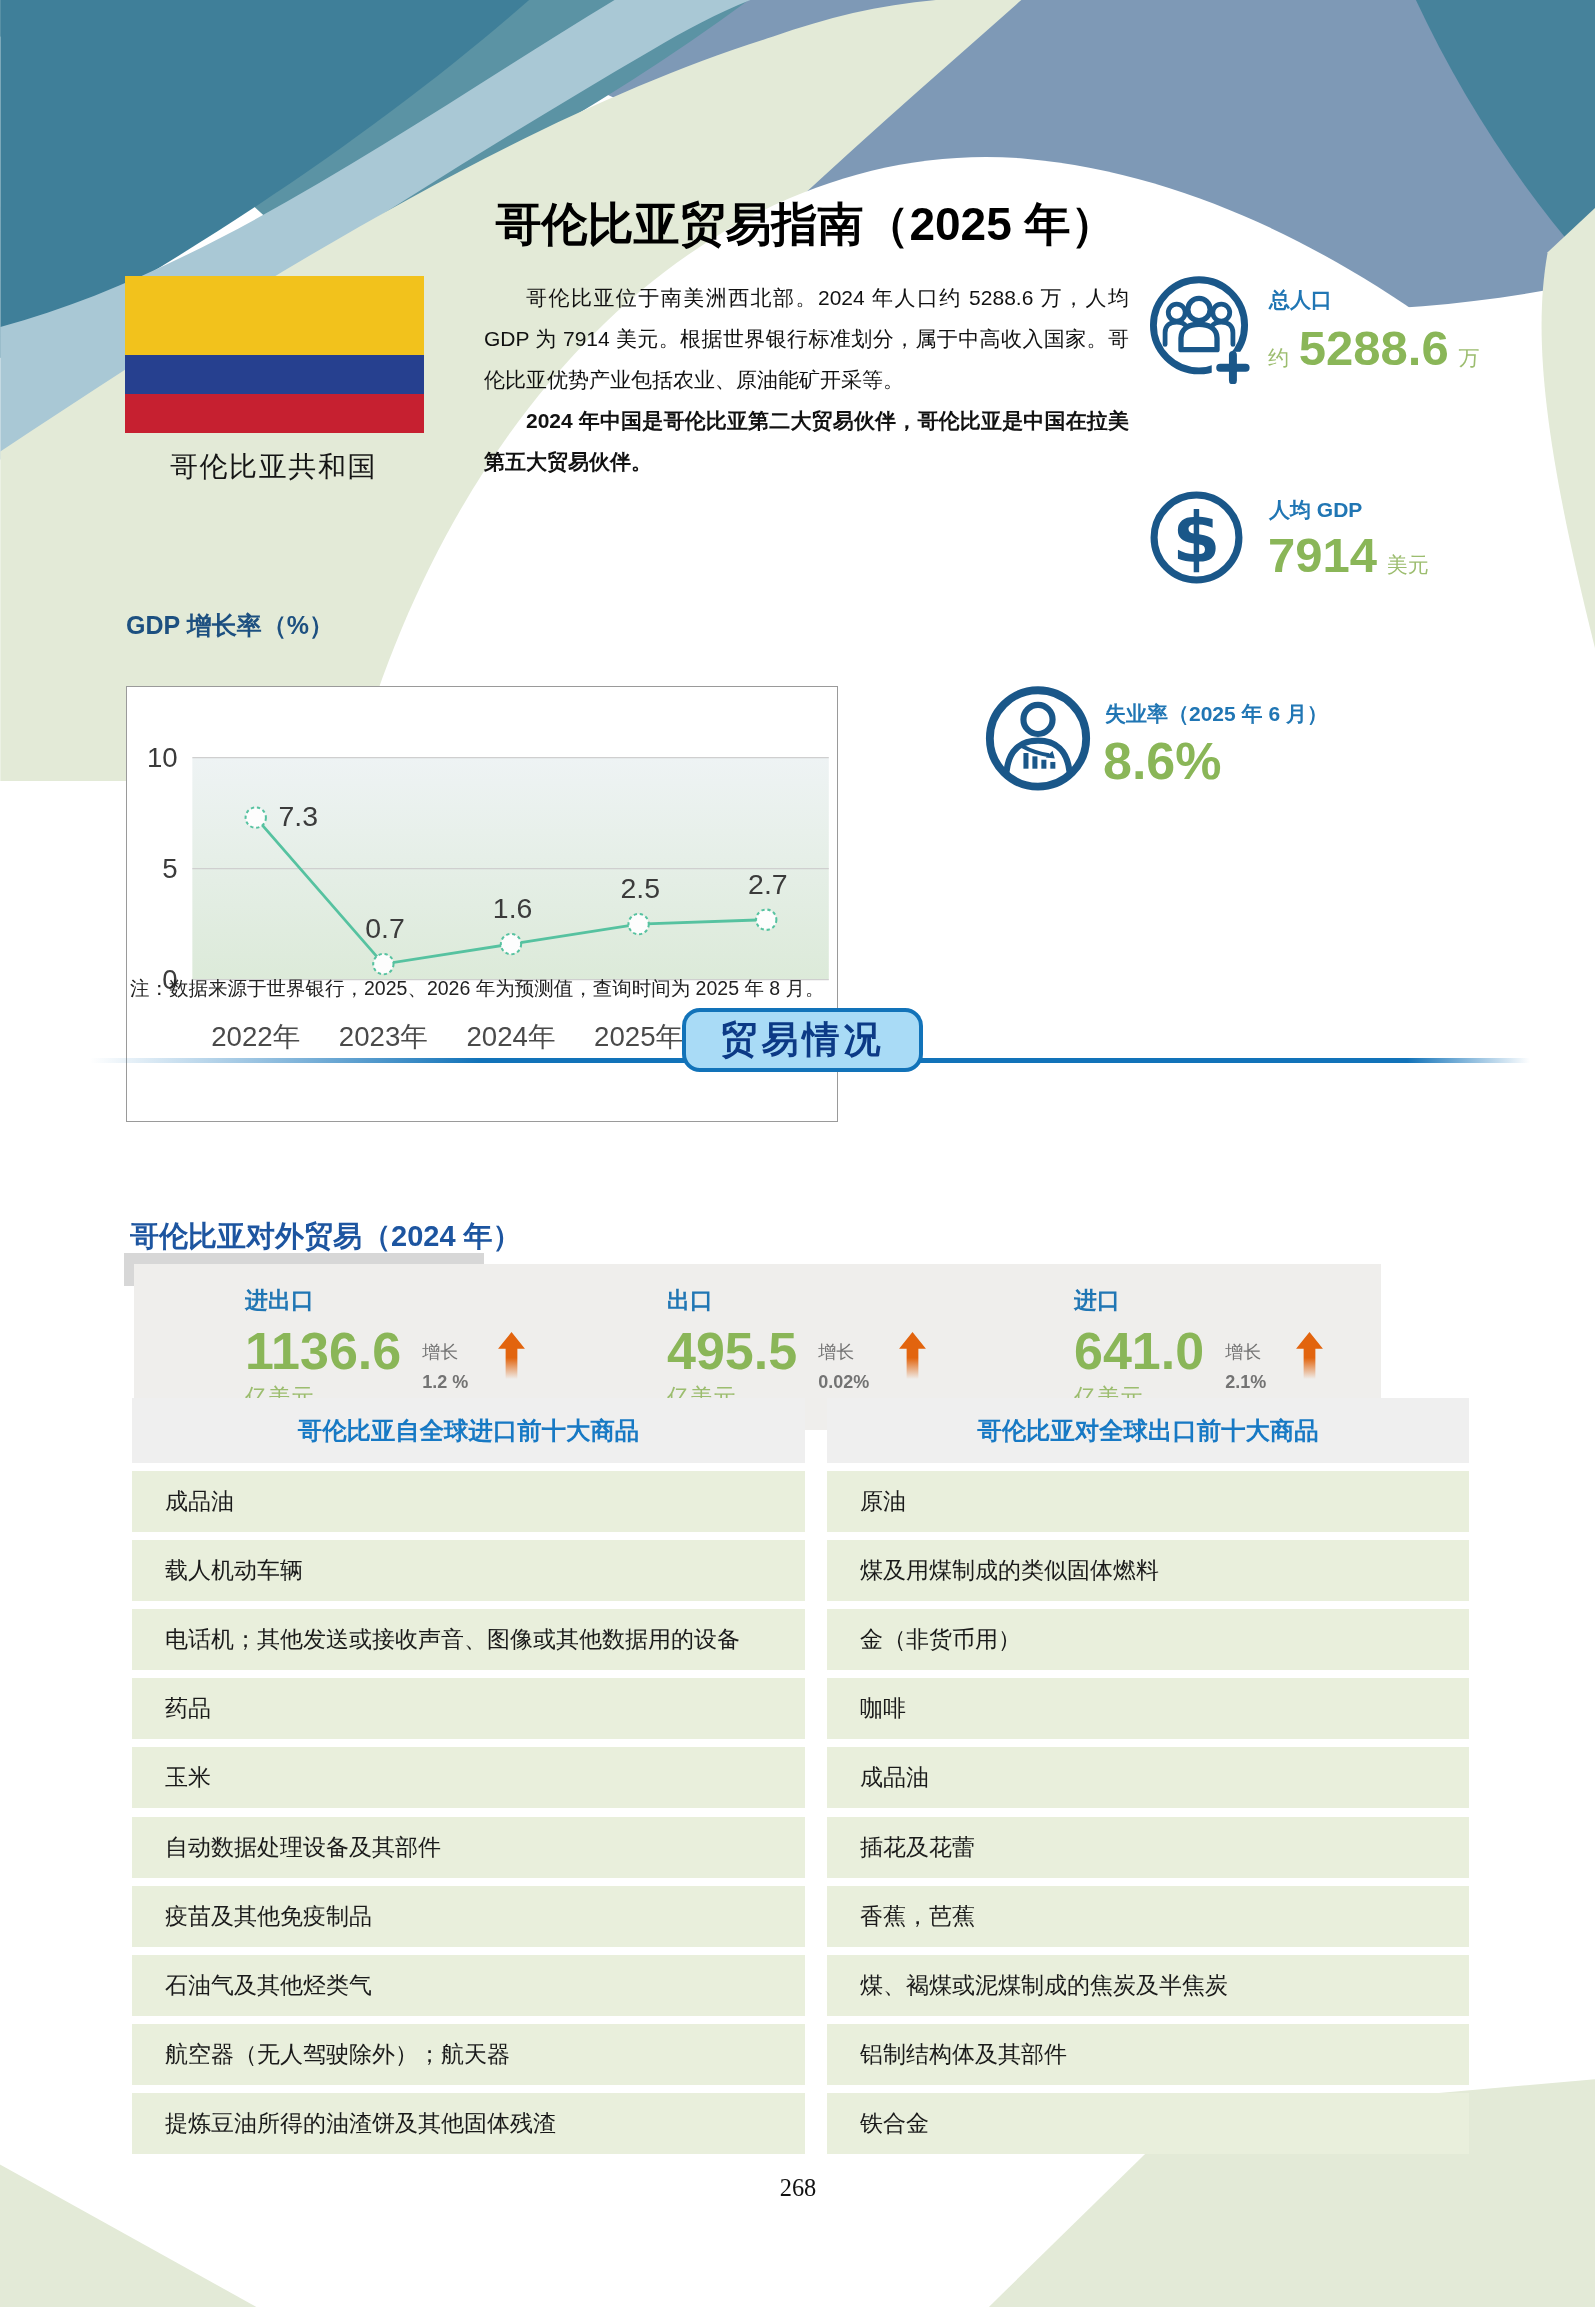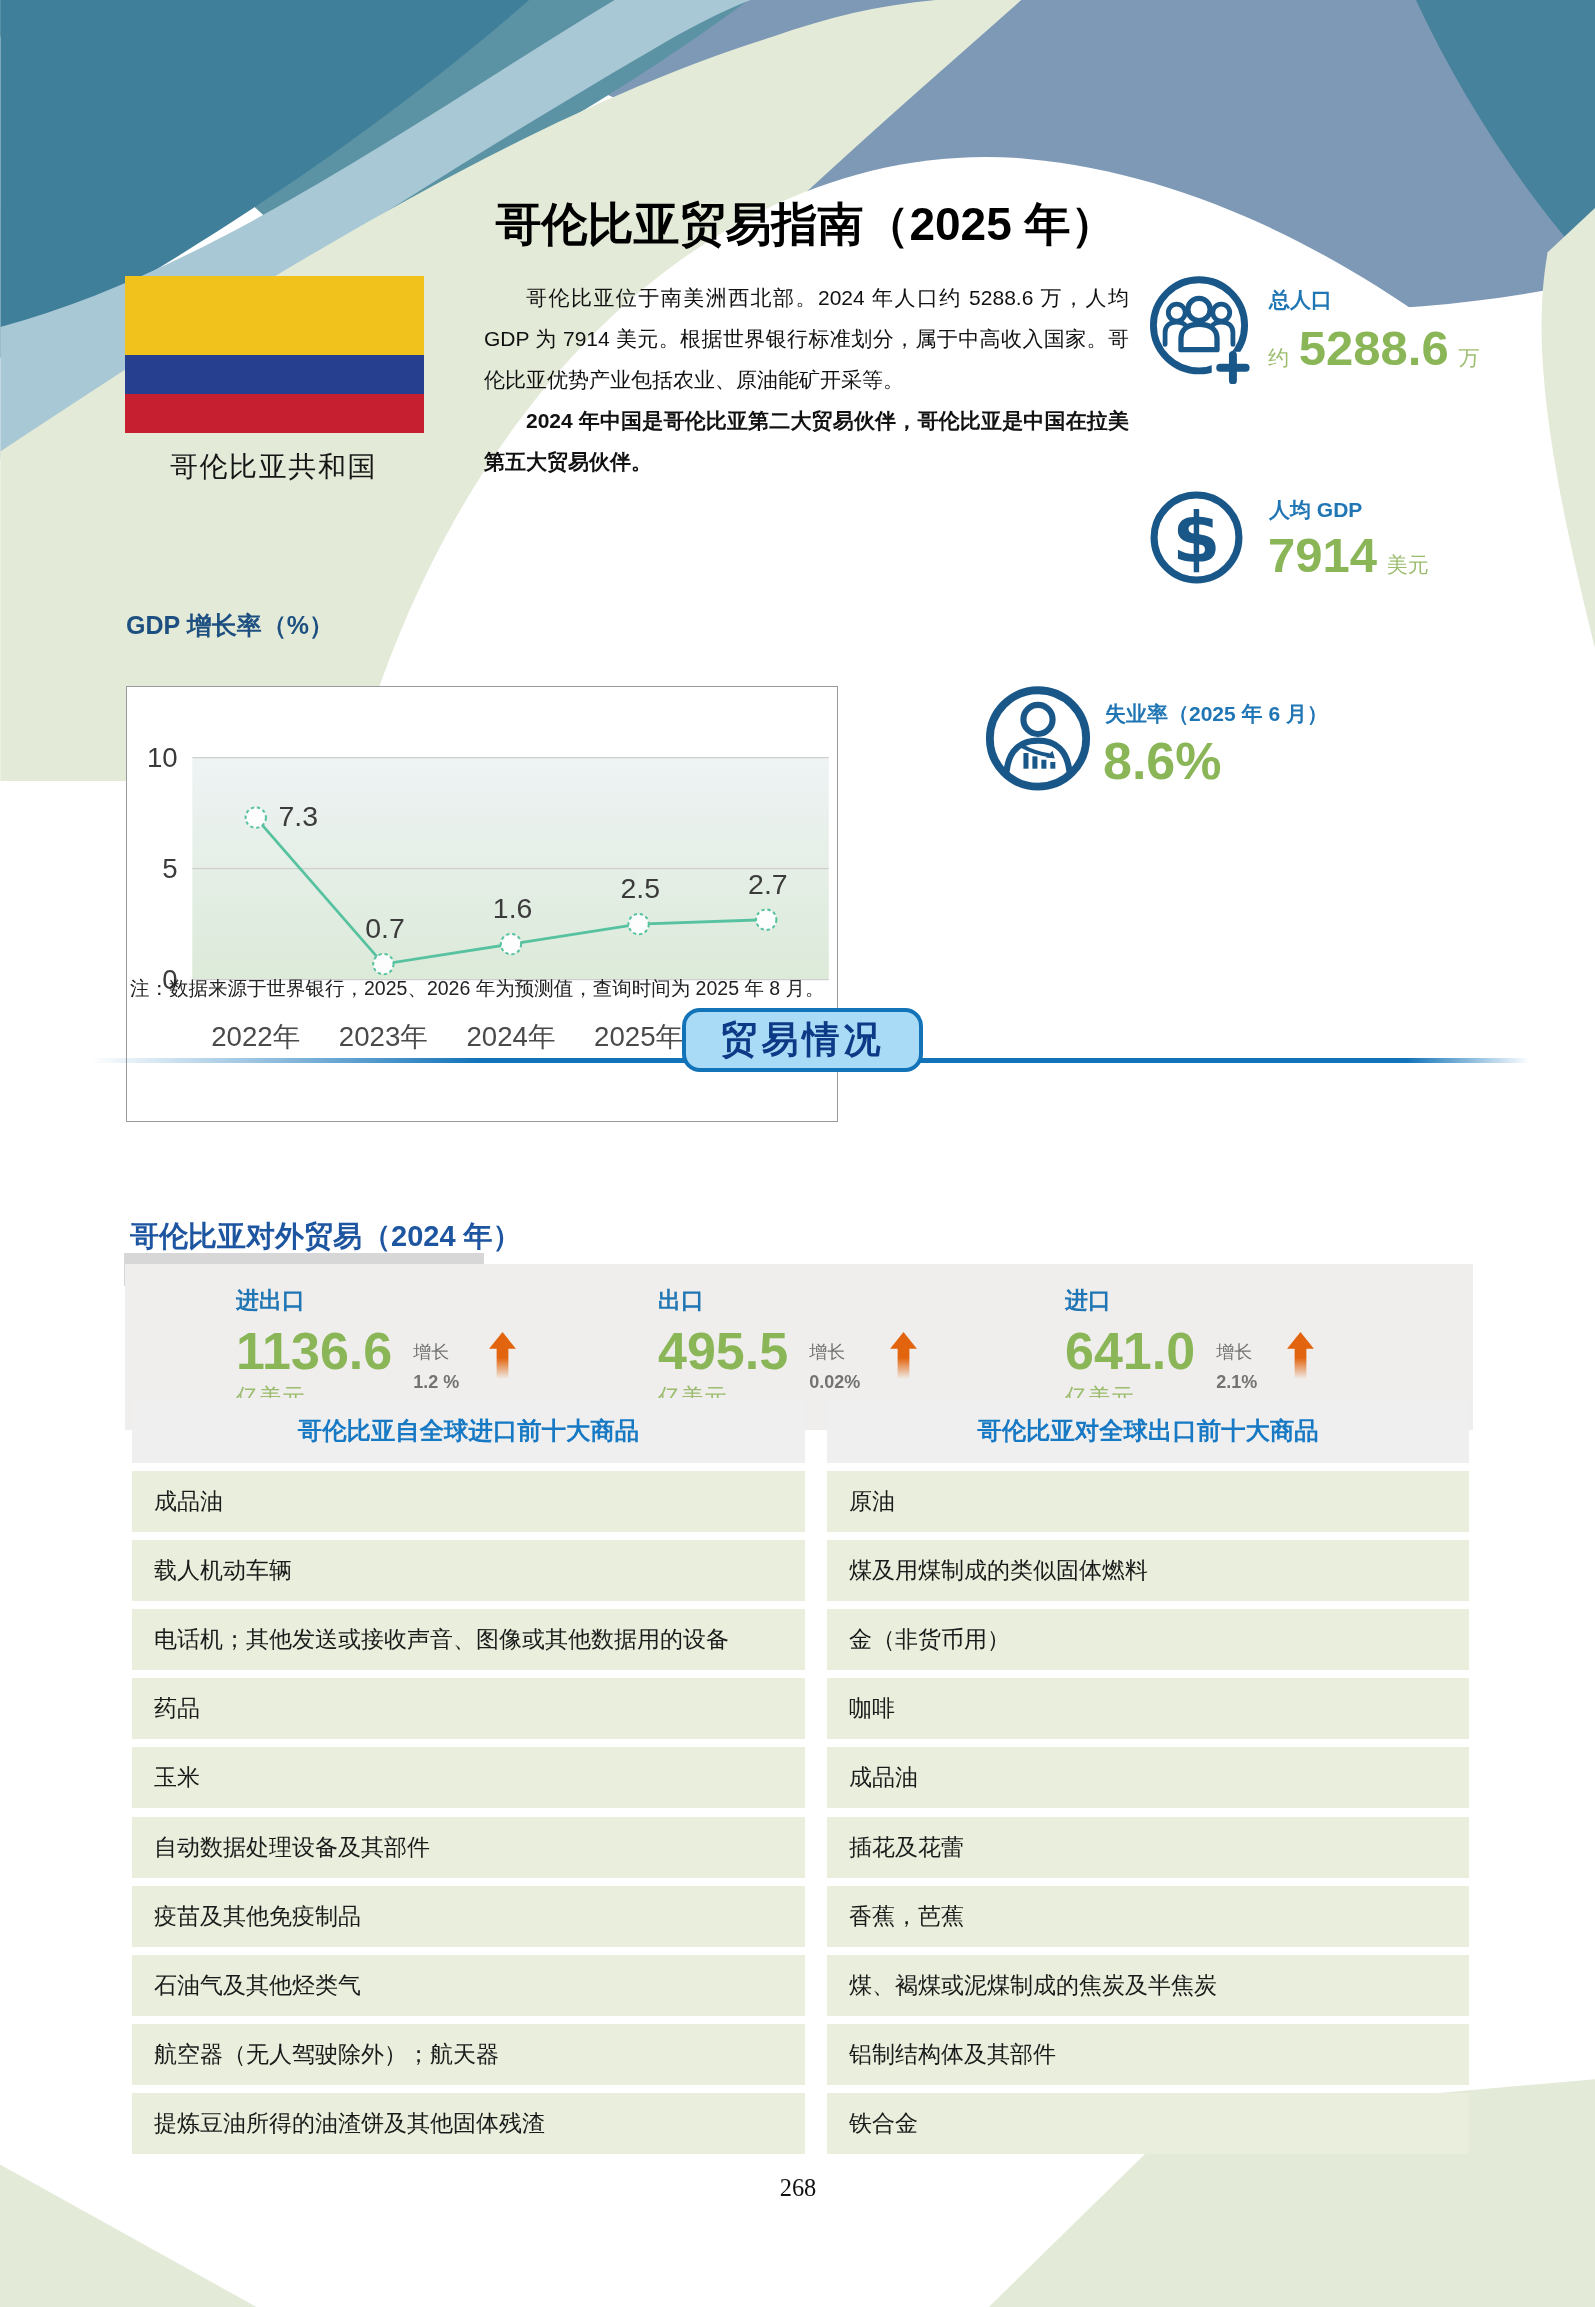--- a/index.html
+++ b/index.html
@@ -40,36 +40,36 @@
     background:linear-gradient(90deg,#1273b9 80%,rgba(18,115,185,0));}
   .badge{left:682px;top:1008px;width:241px;height:64px;background:#a9dbf6;border:4.1px solid #1273b9;
     border-radius:18px;display:flex;align-items:center;justify-content:center;box-sizing:border-box;
     font-size:37px;font-weight:bold;color:#0c3a86;letter-spacing:4.1px;}
 
   
   .trade-head-shadow{left:124px;top:1253px;width:360px;height:33px;background:#d7d7d7;}
   .trade-heading{left:130px;top:1217px;font-size:29px;font-weight:bold;color:#1d55a0;}
 
   
-  .trade-panel{left:125px;top:1264px;width:1348px;height:166px;background:#efeeec;}
+  .trade-panel{left:134px;top:1264px;width:1247px;height:166px;background:#efeeec;}
   .tcol{position:absolute;top:21px;}
   .tlabel{font-size:23px;font-weight:bold;color:#2076b4;margin-bottom:8.1px;}
   .trow{display:flex;align-items:flex-start;}
   .tnum{font-size:52px;font-weight:bold;color:#8ab658;line-height:1.05;}
   .tunit{display:block;font-size:23px;color:#9cbd6f;margin-top:3.3px;}
   .tgrowth{margin-left:21px;margin-top:16px;font-size:18px;color:#737373;}
   .tgrowth .g2{font-weight:bold;display:block;margin-top:8.1px;}
   .arrow-svg{margin-left:29px;margin-top:8.1px;}
 
   
   .ctable{position:absolute;top:1398px;}
   .ctable .thead{height:65px;background:#efefef;display:flex;align-items:center;justify-content:center;
      font-size:24.4px;font-weight:bold;color:#1779c4;}
   .ctable .trowi{height:61px;margin-top:8.1px;background:#e9efdc;display:flex;align-items:center;
-     padding-left:22px;box-sizing:border-box;font-size:23px;color:#1a1a1a;}
+     padding-left:33px;box-sizing:border-box;font-size:23px;color:#1a1a1a;}
   .ctable-left{left:132px;width:673px;}
   .ctable-right{left:827px;width:642px;}
 
   .page-number{left:0;top:2174px;width:100%;text-align:center;
     font-family:"Liberation Serif",serif;font-size:24.4px;color:#111;}
 </style>
 </head>
 <body>
 
 <div class="page">

